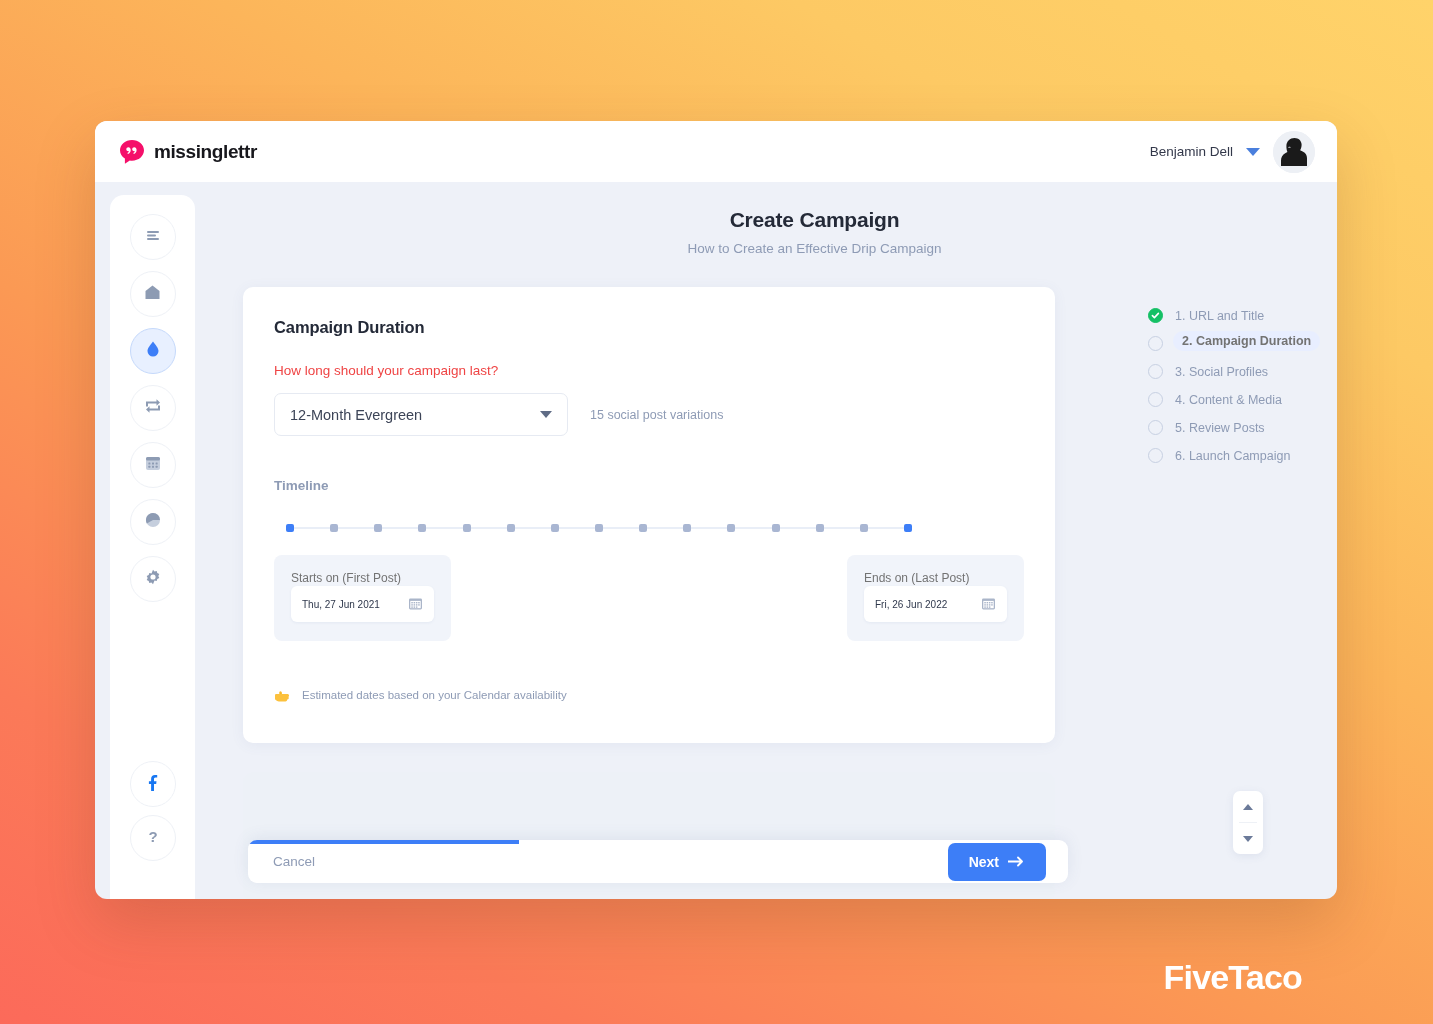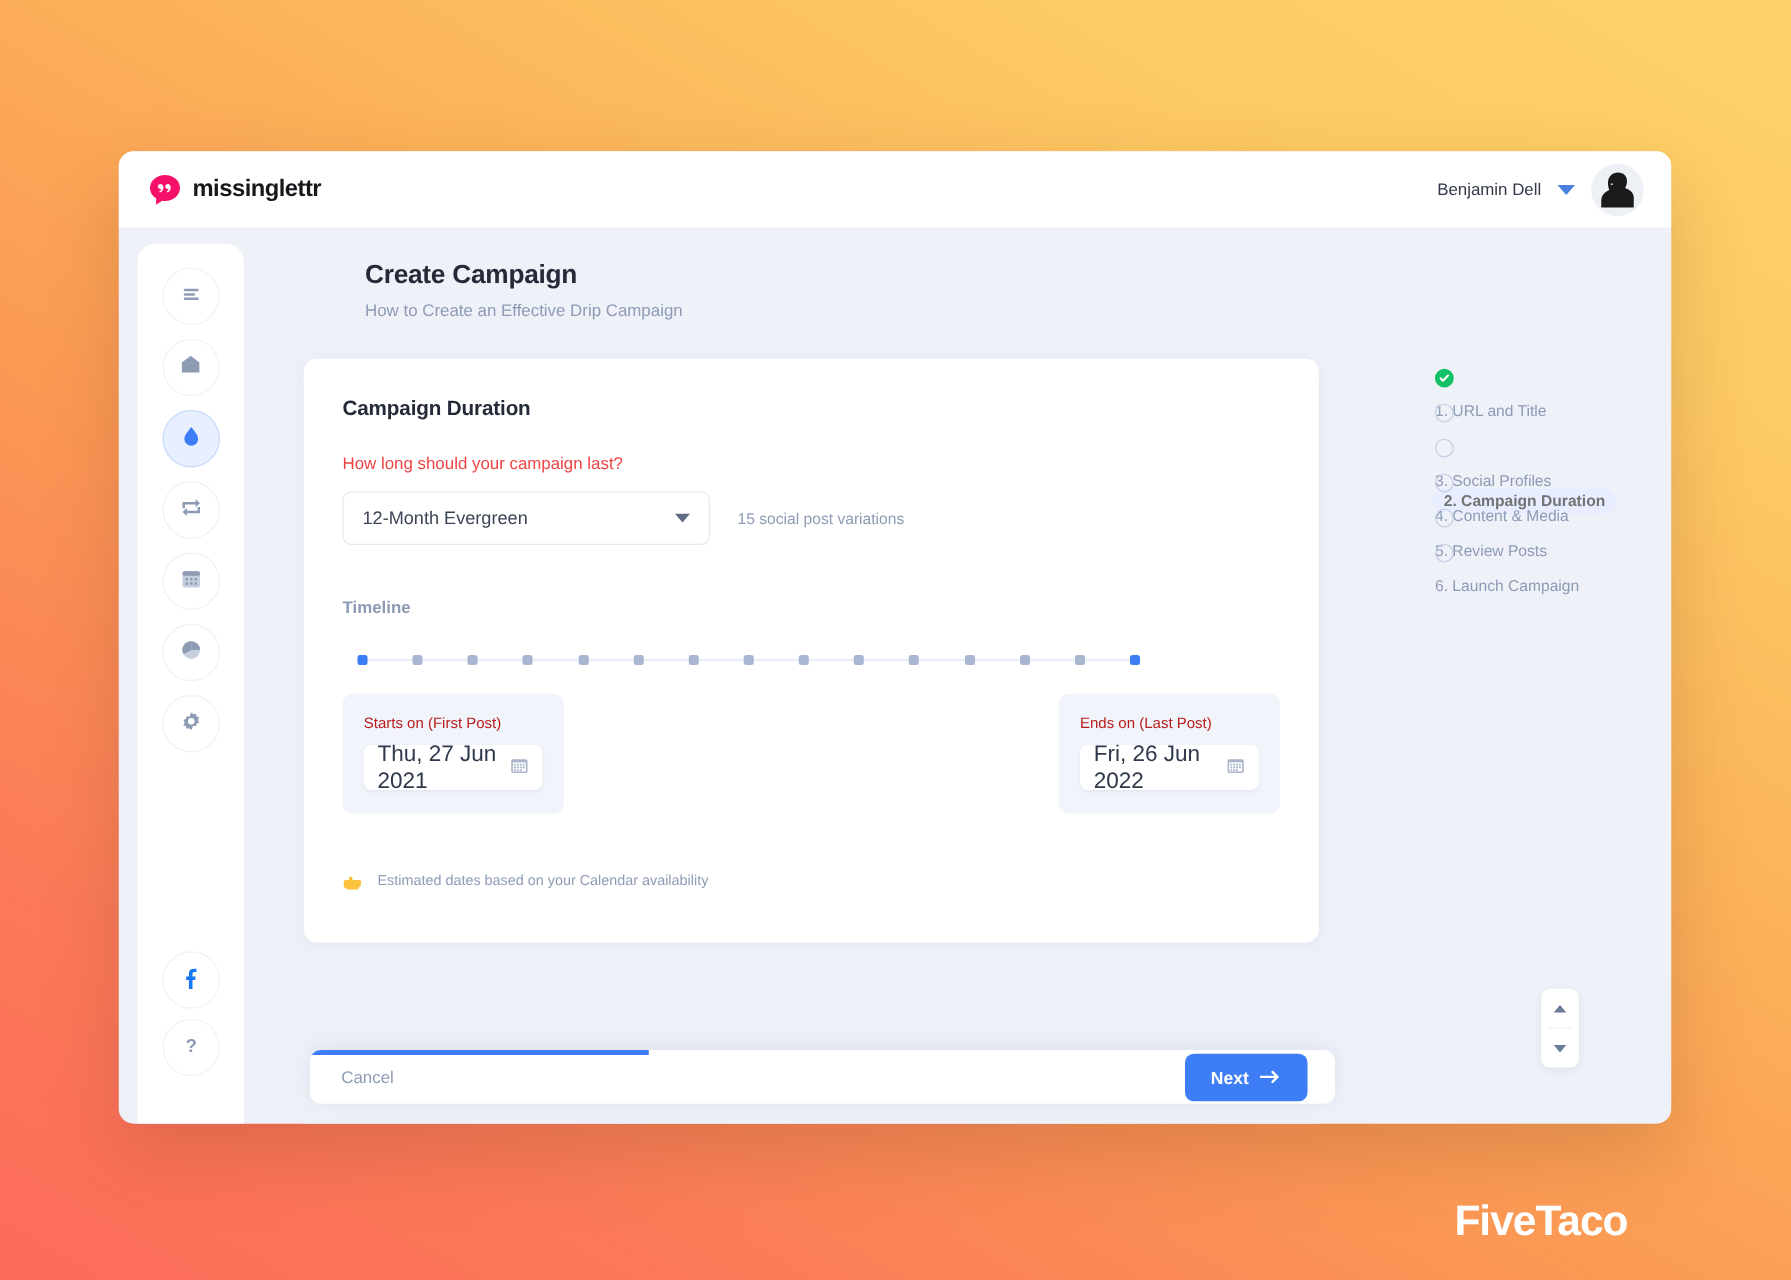--- a/index.html
+++ b/index.html
@@ -64,21 +64,21 @@
     margin-bottom: 11px; cursor: pointer; background: #fff;
   }
   .nav-btn.active { background: #e8f0ff; border-color: #c5d9fb; }
   .nav-bottom { margin-top: auto; padding-bottom: 30px; display: flex; flex-direction: column; align-items: center; }
   .nav-bottom .nav-btn { margin-bottom: 8px; }
 
   
   #main {
     flex: 1; padding: 26px 0 0 0; position: relative; overflow: hidden;
   }
-  #page-head { padding-left: 97px; }
+  #page-head { padding-left: 97px; text-align: center; }
   #page-title {
     font-size: 21px; font-weight: bold; color: #242a38; letter-spacing: -.2px;
   }
   #page-sub {
     font-size: 13.5px; color: #8e9bb5; margin-top: 9px;
   }
 
   #content-row { display: flex; margin-top: 31px; }
 
   
@@ -124,42 +124,42 @@
     background: #a9b6d2; transform: translateX(-50%);
     cursor: pointer;
   }
   .tick.endpoint { background: #3d7ef7; }
 
   #date-row { display: flex; justify-content: space-between; margin-top: 20px; }
   .date-panel {
     background: #f1f4fa; border-radius: 8px; padding: 16px 17px 19px 17px;
     width: 177px;
   }
-  .date-panel-label { font-size: 12px; color: #b91c1c; }
+  .date-panel-label { font-size: 12px; color: #737373; }
   .date-input {
-    margin-top: 11px; height: 36px; background: #fff;
+    margin-top: 1px; height: 36px; background: #fff;
     border-radius: 6px; display: flex; align-items: center;
-    padding: 0 11px; font-size: 18px; color: #2f384c;
+    padding: 0 11px; font-size: 10px; color: #2f384c;
     box-shadow: 0 1px 3px rgba(80,100,150,.08);
     cursor: pointer;
   }
   .cal-icon { margin-left: auto; }
 
   #hint-row { display: flex; align-items: flex-start; gap: 11px; margin-top: 48px; }
   .hint-text { font-size: 11.5px; color: #8e9bb5; }
 
   
   #card-ghost {
     margin-top: 29px; height: 130px;
     background: #edf1f7; border-radius: 10px;
   }
 
   
   #steps-col { padding-left: 93px; padding-top: 8px; }
-  .step { display: flex; align-items: flex-start; gap: 12px; height: 28px; cursor: pointer; flex-direction: column; }
+  .step { display: flex; align-items: flex-end; gap: 12px; height: 28px; cursor: pointer; }
   .step-dot {
     width: 15px; height: 15px; border-radius: 50%;
     border: 1.6px solid #c7d0e2; background: transparent;
     flex: none;
   }
   .step-dot.done {
     background: #14c065; border-color: #14c065;
     display: flex; align-items: center; justify-content: center;
   }
   .step-label { font-size: 12.5px; color: #8e9bb5; }

